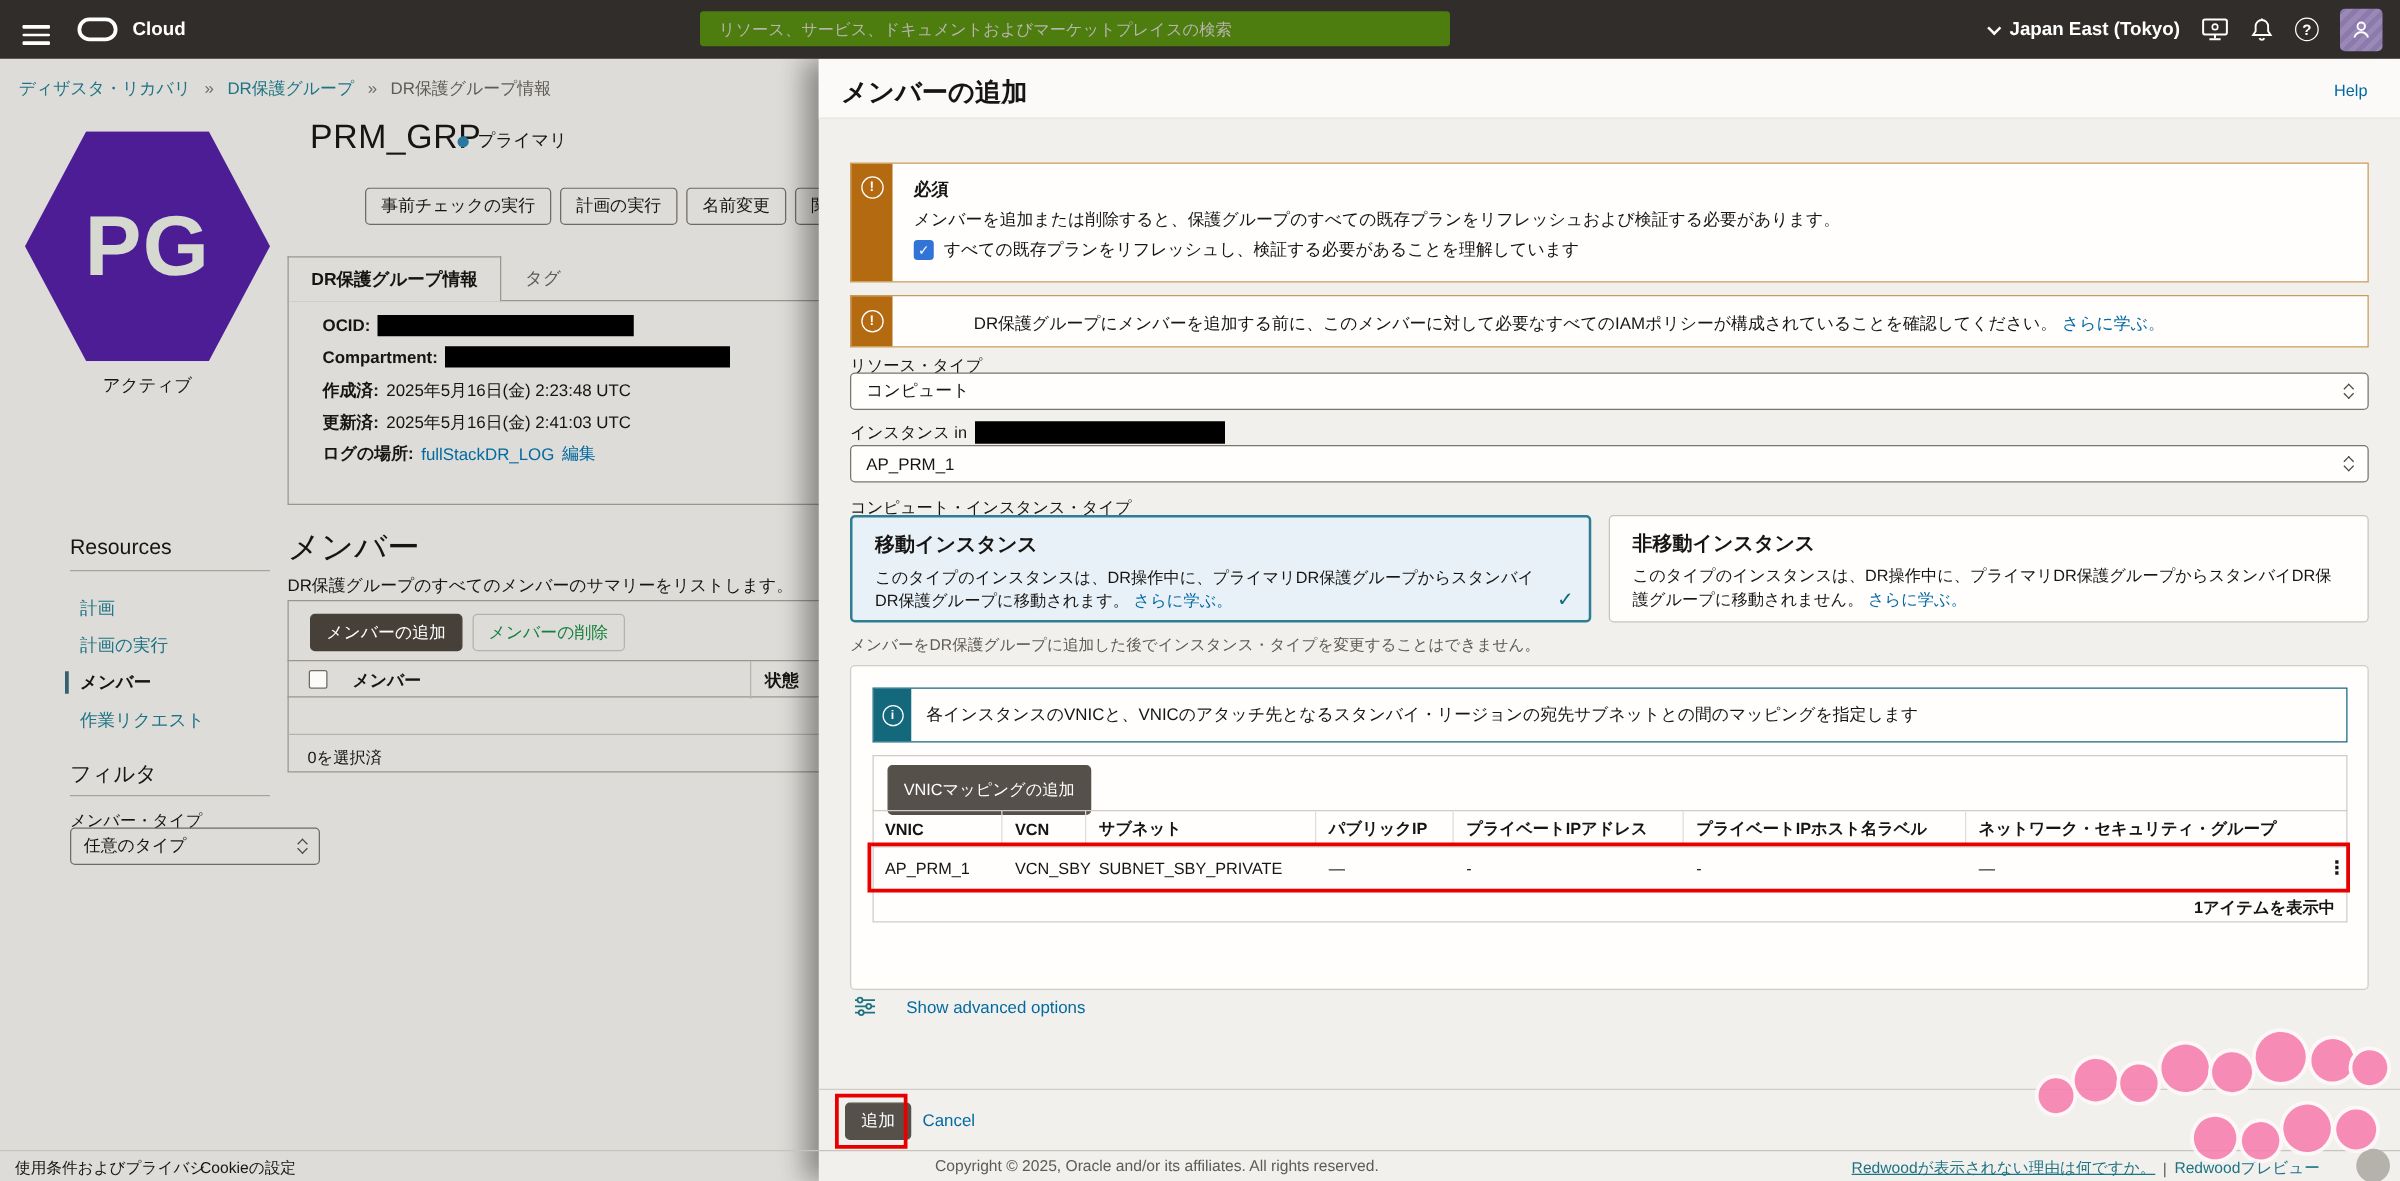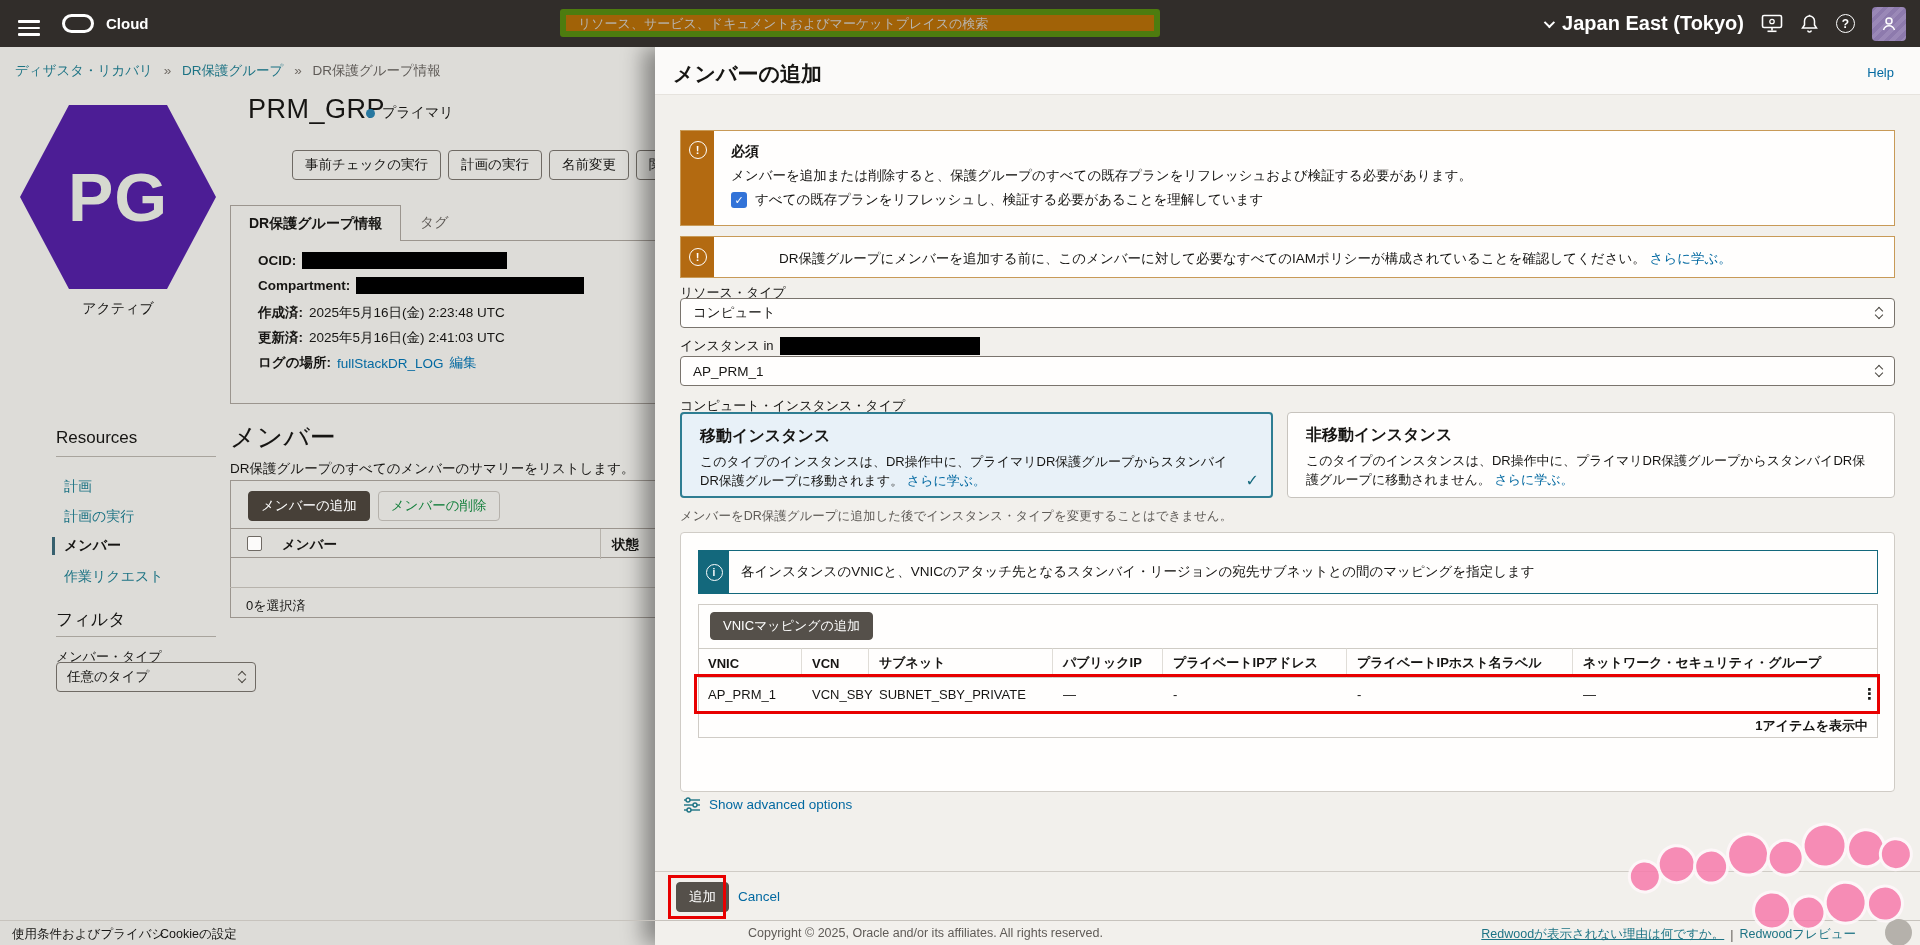--- a/index.html
+++ b/index.html
@@ -6,26 +6,26 @@
   *{box-sizing:border-box;font-family:"Liberation Sans","DejaVu Sans",sans-serif;}
   #screen{position:relative;width:1920px;height:945px;background:#dddcd8;overflow:hidden;}
   .abs{position:absolute;}
   .link{color:#0369a1;cursor:pointer;}
   .plainlink{color:#1d7384;text-decoration:none;cursor:pointer;}
   
   #topbar{position:absolute;left:0;top:0;width:1920px;height:47px;background:#312d2a;z-index:40;}
   .hbar{width:22px;height:2.6px;background:#fff;border-radius:1px;margin:4px 0;}
   #logo-pill{display:inline-block;width:32px;height:19px;border:3.4px solid #fff;border-radius:11px;}
   #brand{color:#fff;font-size:15px;font-weight:bold;}
-  #gsearch{position:absolute;left:560px;top:9px;width:600px;height:28px;background:#a16207;
-    border:6px solid #4d7c0f;border-radius:3px;color:#d6d2cc;font-size:13px;padding:0 12px;outline:none;}
+  #gsearch{position:absolute;left:560px;top:9px;width:600px;height:28px;background:#4d7c0f;
+    border:3px solid #4d7c0f;border-radius:3px;color:#d6d2cc;font-size:13px;padding:0 12px;outline:none;}
   #gsearch::placeholder{color:#b8b4ae;opacity:1;}
   #topright{position:absolute;right:0;top:0;height:47px;display:flex;align-items:center;gap:17px;padding-right:14px;}
   .chev{display:inline-block;width:8px;height:8px;border-right:2px solid #fff;border-bottom:2px solid #fff;transform:rotate(45deg) translateY(-2px);}
-  #region-label{color:#fff;font-size:20px;font-weight:bold;}
+  #region-label{color:#fff;font-size:15px;font-weight:bold;}
   .tb-icon{display:inline-flex;align-items:center;justify-content:center;}
   #help-circ{width:19px;height:19px;border:1.7px solid #fff;border-radius:50%;color:#fff;font-size:12px;font-weight:bold;display:flex;align-items:center;justify-content:center;}
   #avatar{width:34px;height:34px;border-radius:4px;background:repeating-linear-gradient(135deg,#8d7aad 0 4px,#9a88b7 4px 8px);display:flex;align-items:center;justify-content:center;}
   
   #breadcrumb{position:absolute;left:15px;top:62px;font-size:13.5px;color:#6f6a64;}
   #breadcrumb .sep{margin:0 7px;color:#6f6a64;}
   #breadcrumb .crumb{color:#1d7384;text-decoration:none;cursor:pointer;}
   #breadcrumb .current{color:#5f5b57;}
   
   #hexagon{position:absolute;left:20px;top:105px;width:196px;height:184px;background:#4c1d95;
@@ -95,21 +95,21 @@
   #vnic-tablebox{position:absolute;left:43px;top:557px;width:1180px;height:134px;border:1px solid #d0ccc6;}
   #vnic-grid{position:absolute;left:43px;top:601px;width:1180px;display:grid;
     grid-template-columns:104px 67px 184px 110px 184px 226px 1fr;grid-auto-rows:30px 34px;}
   .vhead{border-top:1px solid #cfccc5;border-bottom:1px solid #cfccc5;border-right:1px solid #e0ddd7;
     font-size:13px;font-weight:bold;color:#161513;display:flex;align-items:center;padding:0 10px;white-space:nowrap;overflow:hidden;}
   .vhead:nth-child(7){border-right:none;}
   .vcell{border-bottom:1px solid #e0ddd7;font-size:13px;color:#161513;display:flex;align-items:center;padding:0 10px;white-space:nowrap;}
   #red-row-frame{position:absolute;left:39px;top:627px;width:1186px;height:40px;border:3px solid #e80000;z-index:6;pointer-events:none;}
   #kebab{position:absolute;left:1207px;top:638px;font-size:15px;font-weight:bold;color:#161513;cursor:pointer;z-index:7;}
   #items-count{position:absolute;left:43px;top:670px;width:1170px;text-align:right;font-size:13px;font-weight:bold;color:#161513;}
-  #adv-link{position:absolute;left:28px;top:750px;display:flex;align-items:flex-start;gap:8px;font-size:13.5px;}
+  #adv-link{position:absolute;left:28px;top:750px;display:flex;align-items:center;gap:24px;font-size:13.5px;}
   #panel-footbar{position:absolute;left:0;top:824px;width:1265px;border-top:1px solid #d0ccc6;}
   #submit-btn{position:absolute;left:21px;top:835px;}
   #red-btn-frame{position:absolute;left:13px;top:828px;width:58px;height:44px;border:3px solid #e80000;z-index:6;pointer-events:none;}
   #cancel-link{position:absolute;left:83px;top:842px;font-size:13.5px;}
   
   #footer-line{position:absolute;left:0;top:920px;width:1920px;border-top:1px solid #c7c3bd;z-index:30;}
   .foot{position:absolute;top:926px;font-size:12.5px;color:#161513;z-index:31;}
   #foot-copy{color:#5f5b57;}
   #redwood-area{position:absolute;right:64px;top:926px;font-size:12.5px;z-index:31;display:flex;gap:6px;align-items:center;}
   #widget-circ{position:absolute;right:8px;top:919px;width:27px;height:27px;border-radius:50%;background:#b5b1ab;z-index:31;cursor:pointer;}
@@ -320,21 +320,21 @@
     <div class="abs" style="left:25px;top:461px;font-size:12.5px;color:#5f5b57;">メンバーをDR保護グループに追加した後でインスタンス・タイプを変更することはできません。</div>
 
     <div id="vnic-outer"></div>
     <div id="vnic-info">
       <div class="infobar">
           <span class="icircle">i</span>
         </div>
       <div class="txt">各インスタンスのVNICと、VNICのアタッチ先となるスタンバイ・リージョンの宛先サブネットとの間のマッピングを指定します</div>
     </div>
     <div id="vnic-tablebox"></div>
-    <button class="obtn darkgray abs" style="left:55px;top:565px;height:28px;font-size:13px;">VNICマッピングの追加</button>
+    <button class="obtn darkgray abs" style="left:55px;top:565px;height:40px;font-size:13px;">VNICマッピングの追加</button>
 
     <div id="vnic-grid">
       <div class="vhead">VNIC</div>
       <div class="vhead">VCN</div>
       <div class="vhead">サブネット</div>
       <div class="vhead">パブリックIP</div>
       <div class="vhead">プライベートIPアドレス</div>
       <div class="vhead">プライベートIPホスト名ラベル</div>
       <div class="vhead">ネットワーク・セキュリティ・グループ</div>
       <div class="vcell">AP_PRM_1</div>

